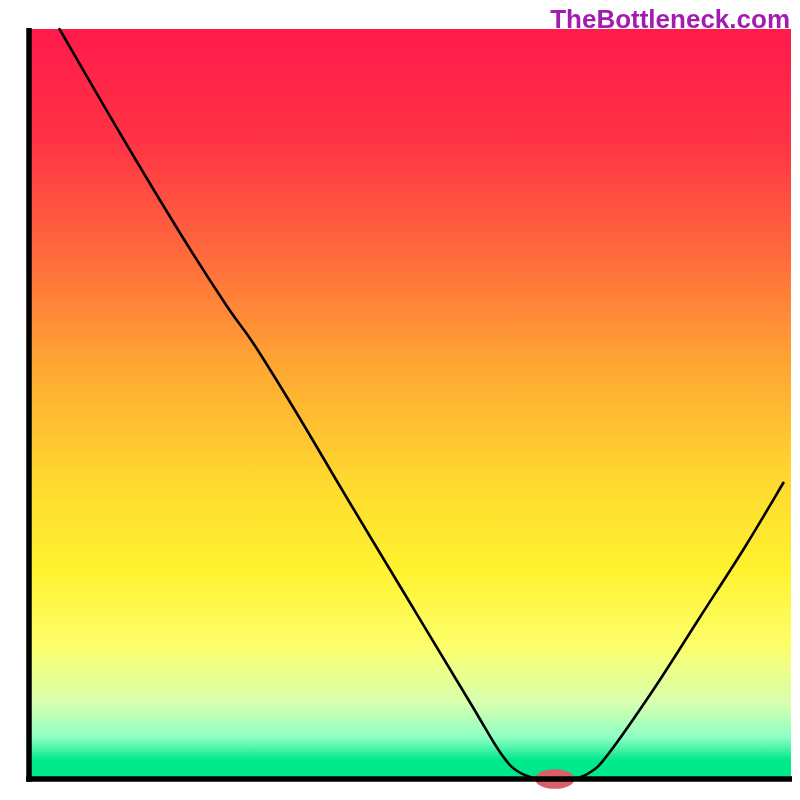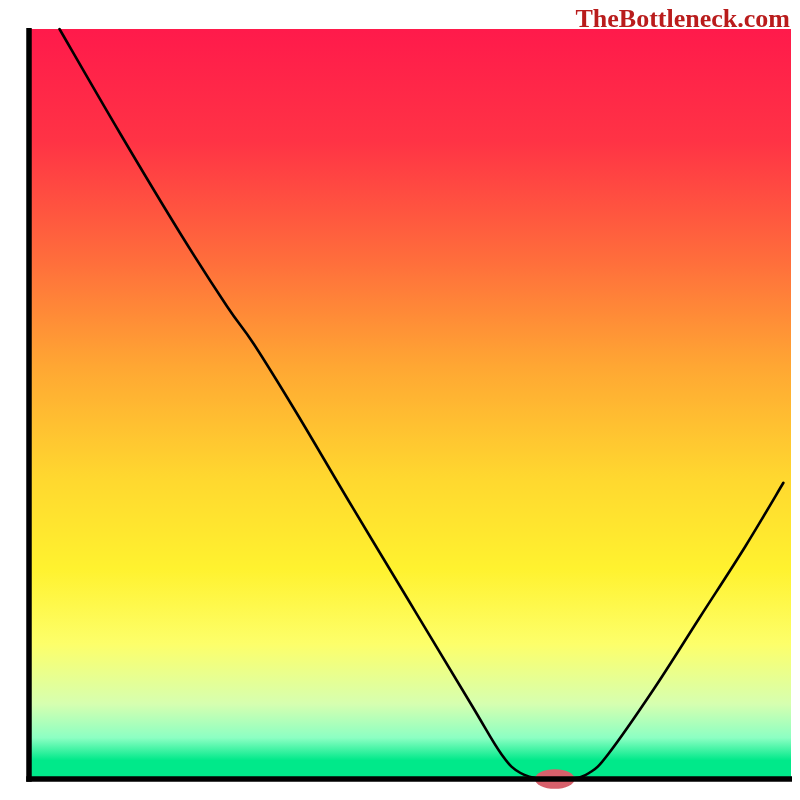--- a/index.html
+++ b/index.html
@@ -12,24 +12,24 @@
   }
   .chart-container {
     position: relative;
     width: 800px;
     height: 800px;
   }
   .watermark {
     position: absolute;
     top: 4px;
     right: 10px;
-    font-family: Liberation Serif, serif;
+    font-family: Liberation Sans, sans-serif;
     font-size: 26px;
     font-weight: 600;
-    color: #b91c1c;
+    color: #a21caf;
     letter-spacing: 0px;
   }
   svg {
     display: block;
   }
 </style>
 </head>
 <body>
 
 <div class="chart-container">

